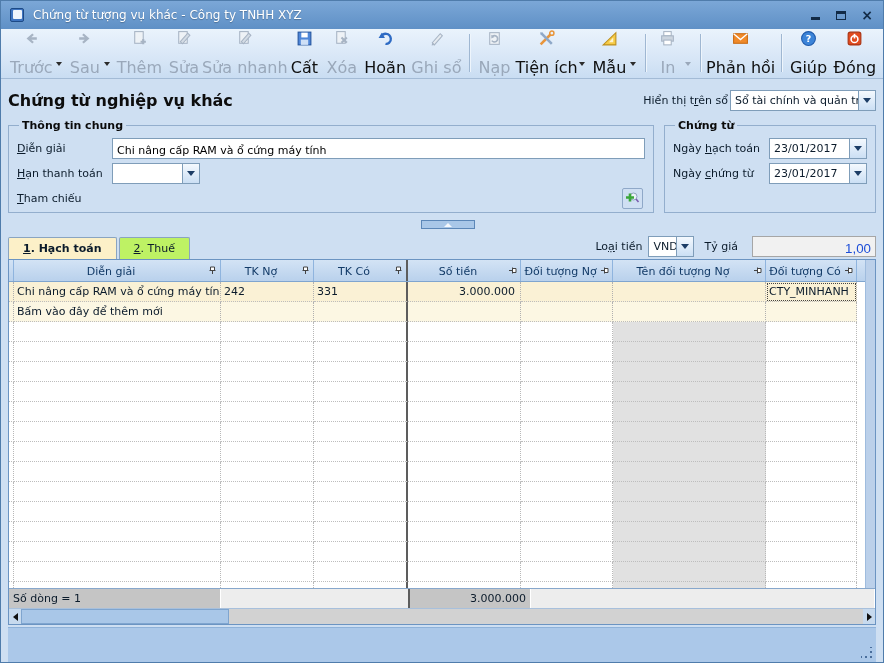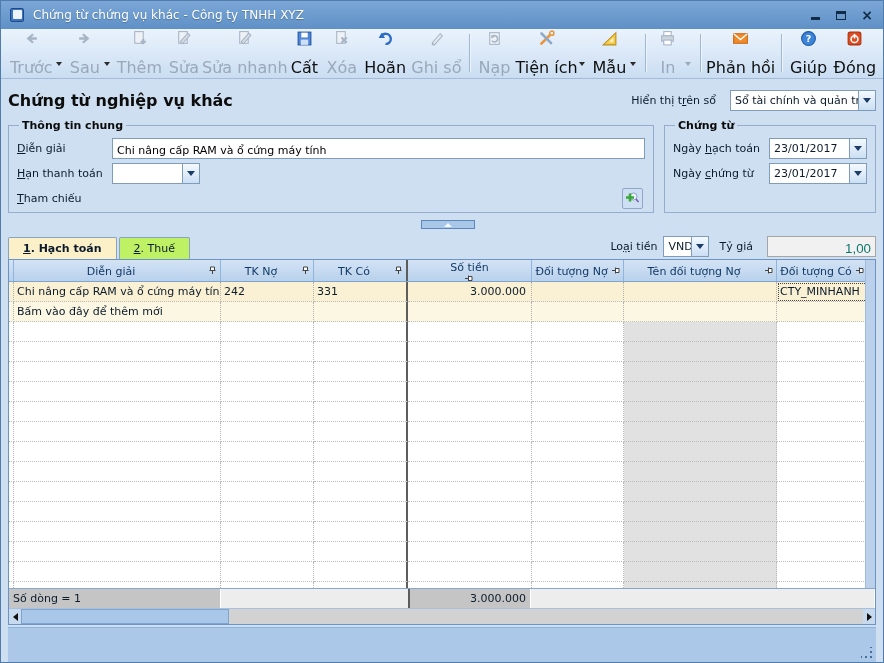--- a/index.html
+++ b/index.html
@@ -74,29 +74,29 @@
 
   
   .tab-row { height:24px; display:flex; align-items:flex-end; }
   .tab { height:22px; padding:4px 14px 0 14px; border:1px solid #8aa4c0; border-bottom:none;
          border-radius:2px 2px 0 0; background:#bef264; margin-right:2px; }
   .tab.active { background:#fcf0c8; font-weight:bold; }
   .tab-spacer { flex:1; }
   .cur-line { display:flex; align-items:center; padding-bottom:2px; }
   .cur-line .field-label { margin-right:6px; }
   .combo-vnd { width:46px; margin-right:10px; }
-  .rate-input { width:109px; background:#f1f1f1; border:1px solid #a6a6a6; height:21px;
-                text-align:right; padding:4px 4px 0 0; color:#0f766e; }
+  .rate-input { width:124px; background:#f1f1f1; border:1px solid #a6a6a6; height:21px;
+                text-align:right; padding:4px 4px 0 0; color:#1d4ed8; }
 
   
   .grid { height:366px; flex:0 0 auto; border:1px solid #6b94c2; background:#fff; display:flex;
           flex-direction:column; position:relative; }
   .cell { flex:0 0 auto; overflow:hidden; white-space:nowrap; }
   .c0 { width:5px; } .c1 { width:207px; } .c2 { width:93px; } .c3 { width:94px; border-right:2px solid #5d5d5d !important; }
-  .c4 { width:124px;flex-direction:column; } .c5 { width:92px; } .c6 { width:153px; } .c7 { width:91px; }
+  .c4 { width:113px; } .c5 { width:92px; } .c6 { width:153px; } .c7 { width:91px; }
 
   .ghead { height:22px; display:flex; flex:0 0 auto; background:linear-gradient(#d3e3f5,#b9d1ec);
            border-bottom:1px solid #7fa5cf; }
   .hcell { border-right:1px solid #8fb4de; display:flex; align-items:center; color:#123a67; }
   .hcell .hlabel { flex:1; text-align:center; padding-top:1px; }
   .hcell .pin { flex:0 0 auto; margin-right:3px; display:flex; }
 
   .grow { height:20px; display:flex; flex:0 0 auto; }
   .grow .cell { border-right:1px dotted #b0b0b0; border-bottom:1px dotted #bdbdbd; padding:3px 3px 0 3px; }
   .row-data .cell { background:#faf1d5; }
@@ -139,21 +139,21 @@
 </head>
 <body>
 
 <div class="window">
 
   <div class="titlebar">
     <div class="app-icon">
         <div class="book"></div>
         <div class="page"></div>
       </div>
-    <div class="title">Chứng từ chứng vụ khác - Công ty TNHH XYZ</div>
+    <div class="title">Chứng từ tượng vụ khác - Công ty TNHH XYZ</div>
     <div class="win-btns">
       <div class="win-btn">
           <div class="glyph-min"></div>
         </div>
       <div class="win-btn">
           <div class="glyph-max"></div>
         </div>
       <div class="win-btn glyph-close">×</div>
     </div>
   </div>
@@ -315,21 +315,21 @@
           </svg>
       </span>
       <span class="tlabel">Đóng</span>
     </div>
   </div>
 
   <div class="main">
 
     <div class="page-head">
       <div class="page-title">Chứng từ nghiệp vụ khác</div>
-      <span class="field-label" style="margin-right:14px;">
+      <span class="field-label" style="margin-right:2px;">
         <span>Hiển thị t</span><span class="ul">r</span><span>ên sổ</span>
       </span>
       <div class="combo" style="width:146px;">
         <div class="cval">Sổ tài chính và quản trị</div>
         <div class="cbtn">
             <div class="arrow-down"></div>
           </div>
       </div>
     </div>
 

